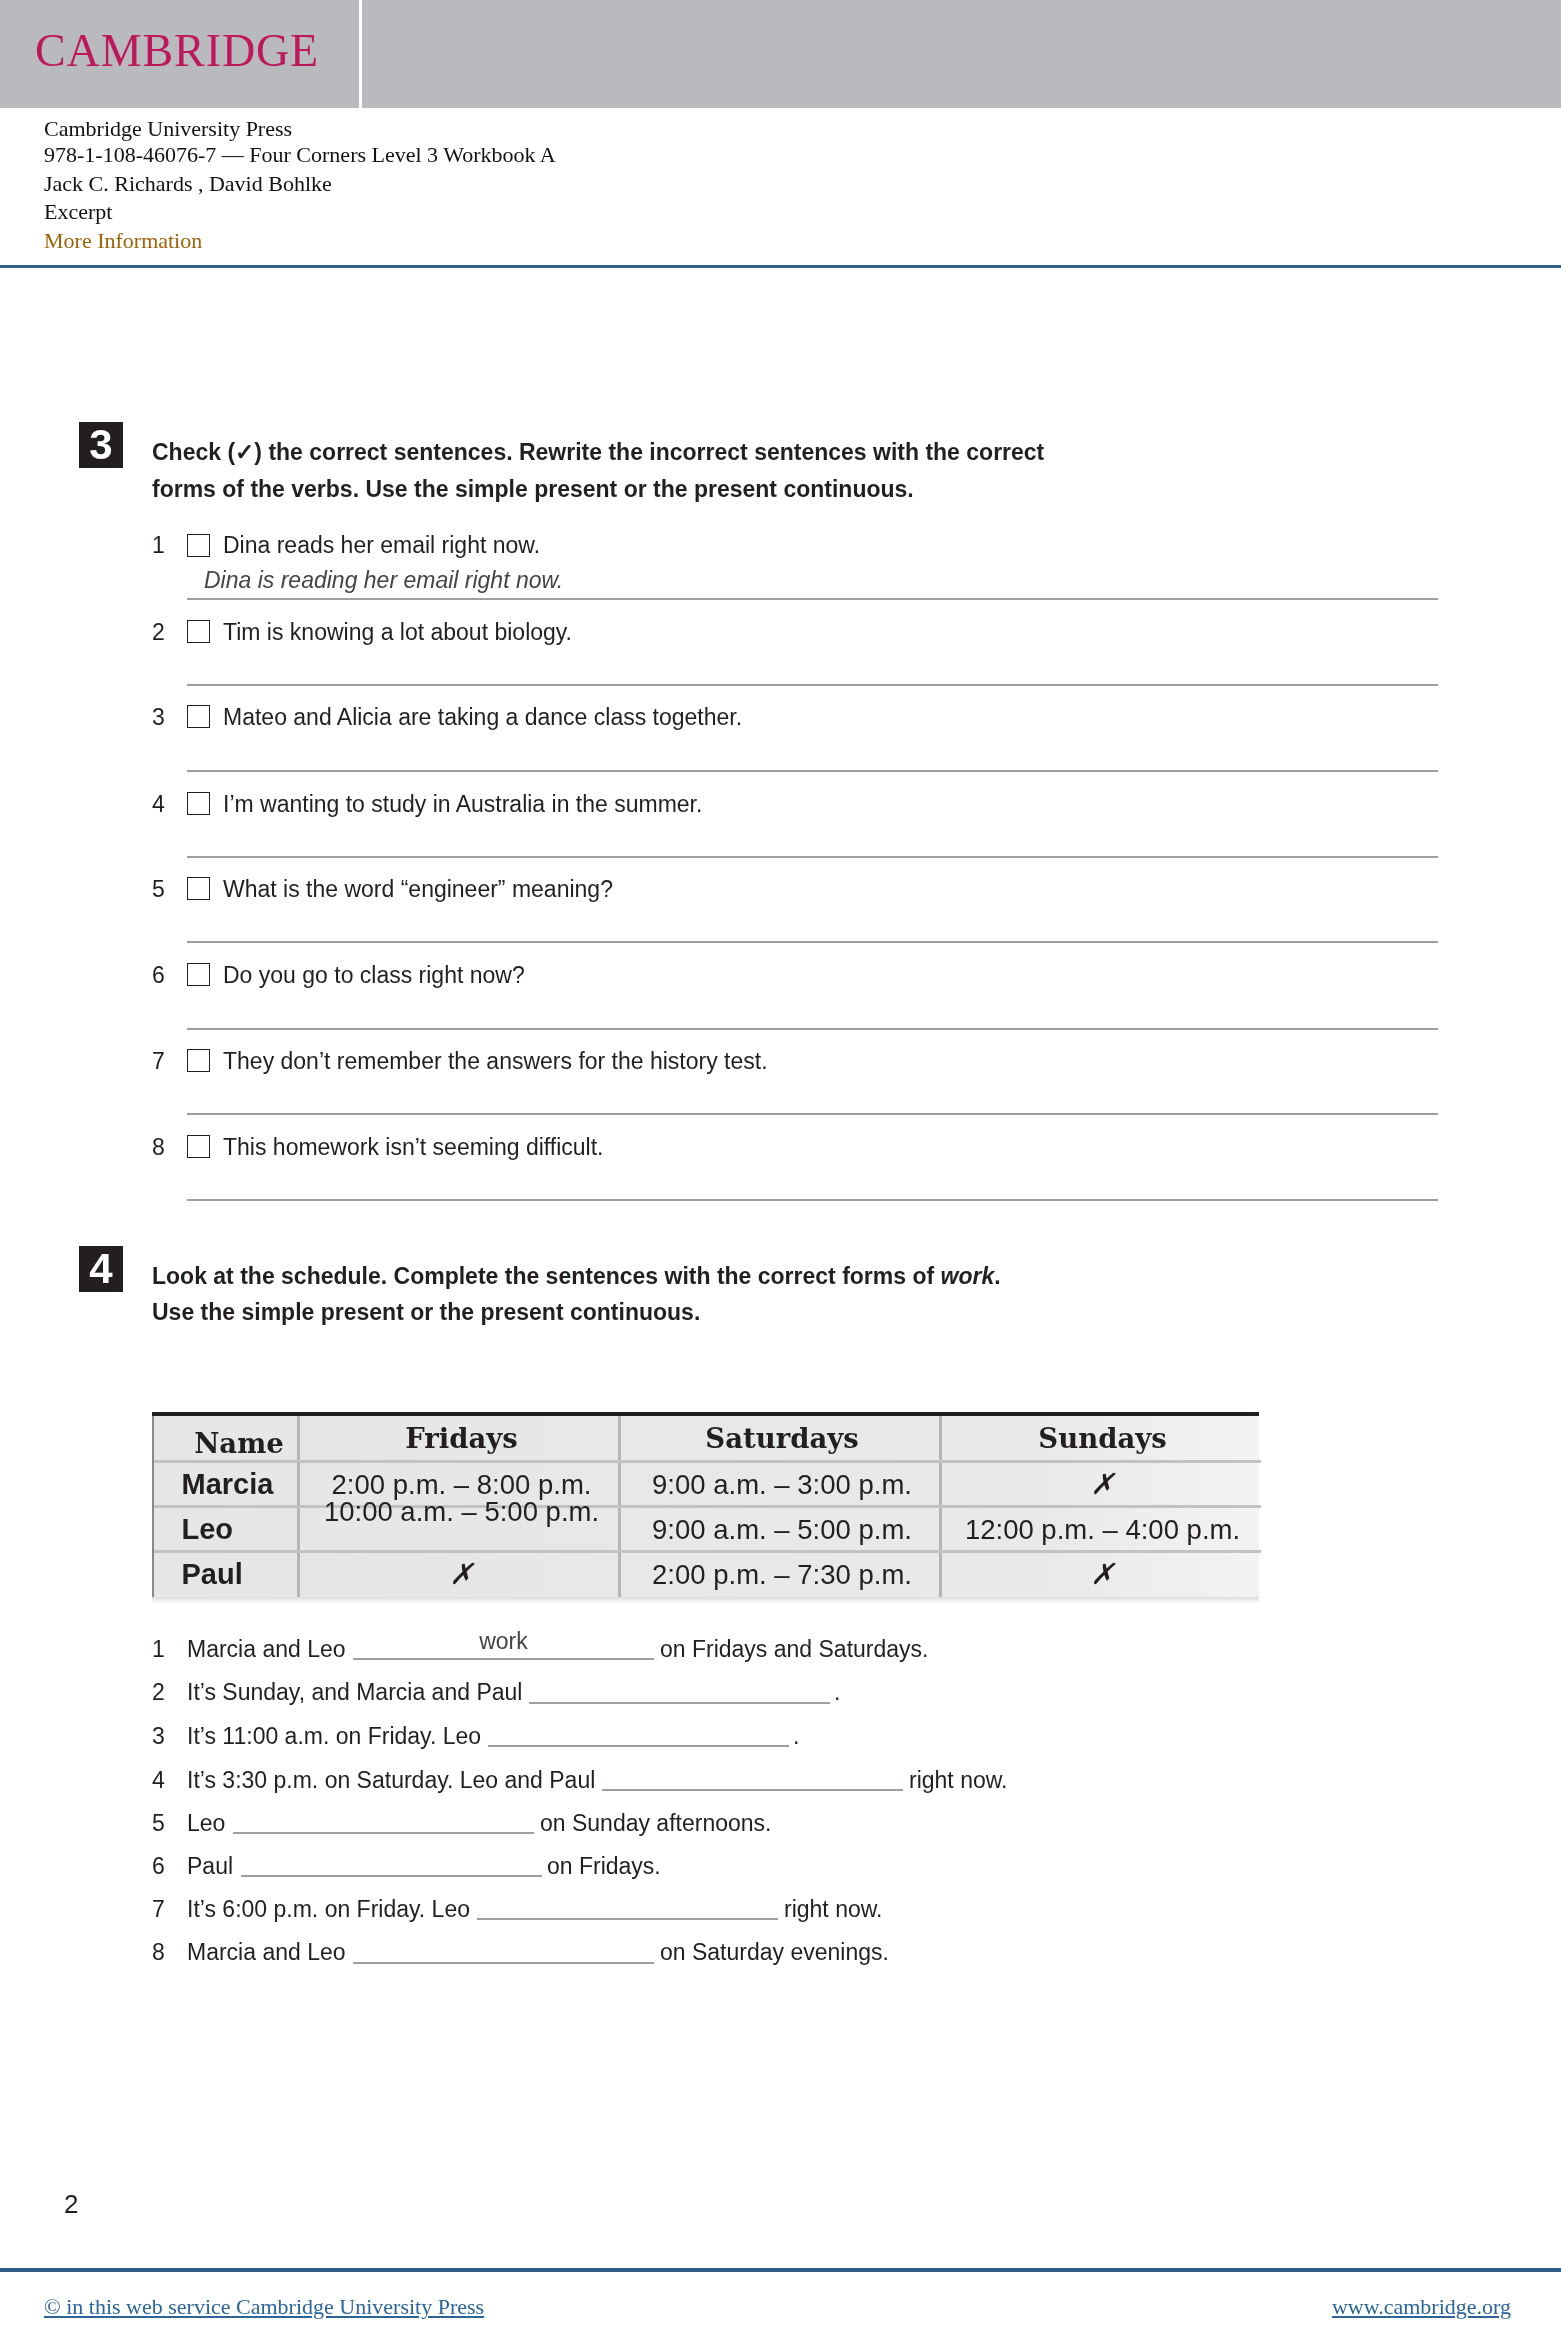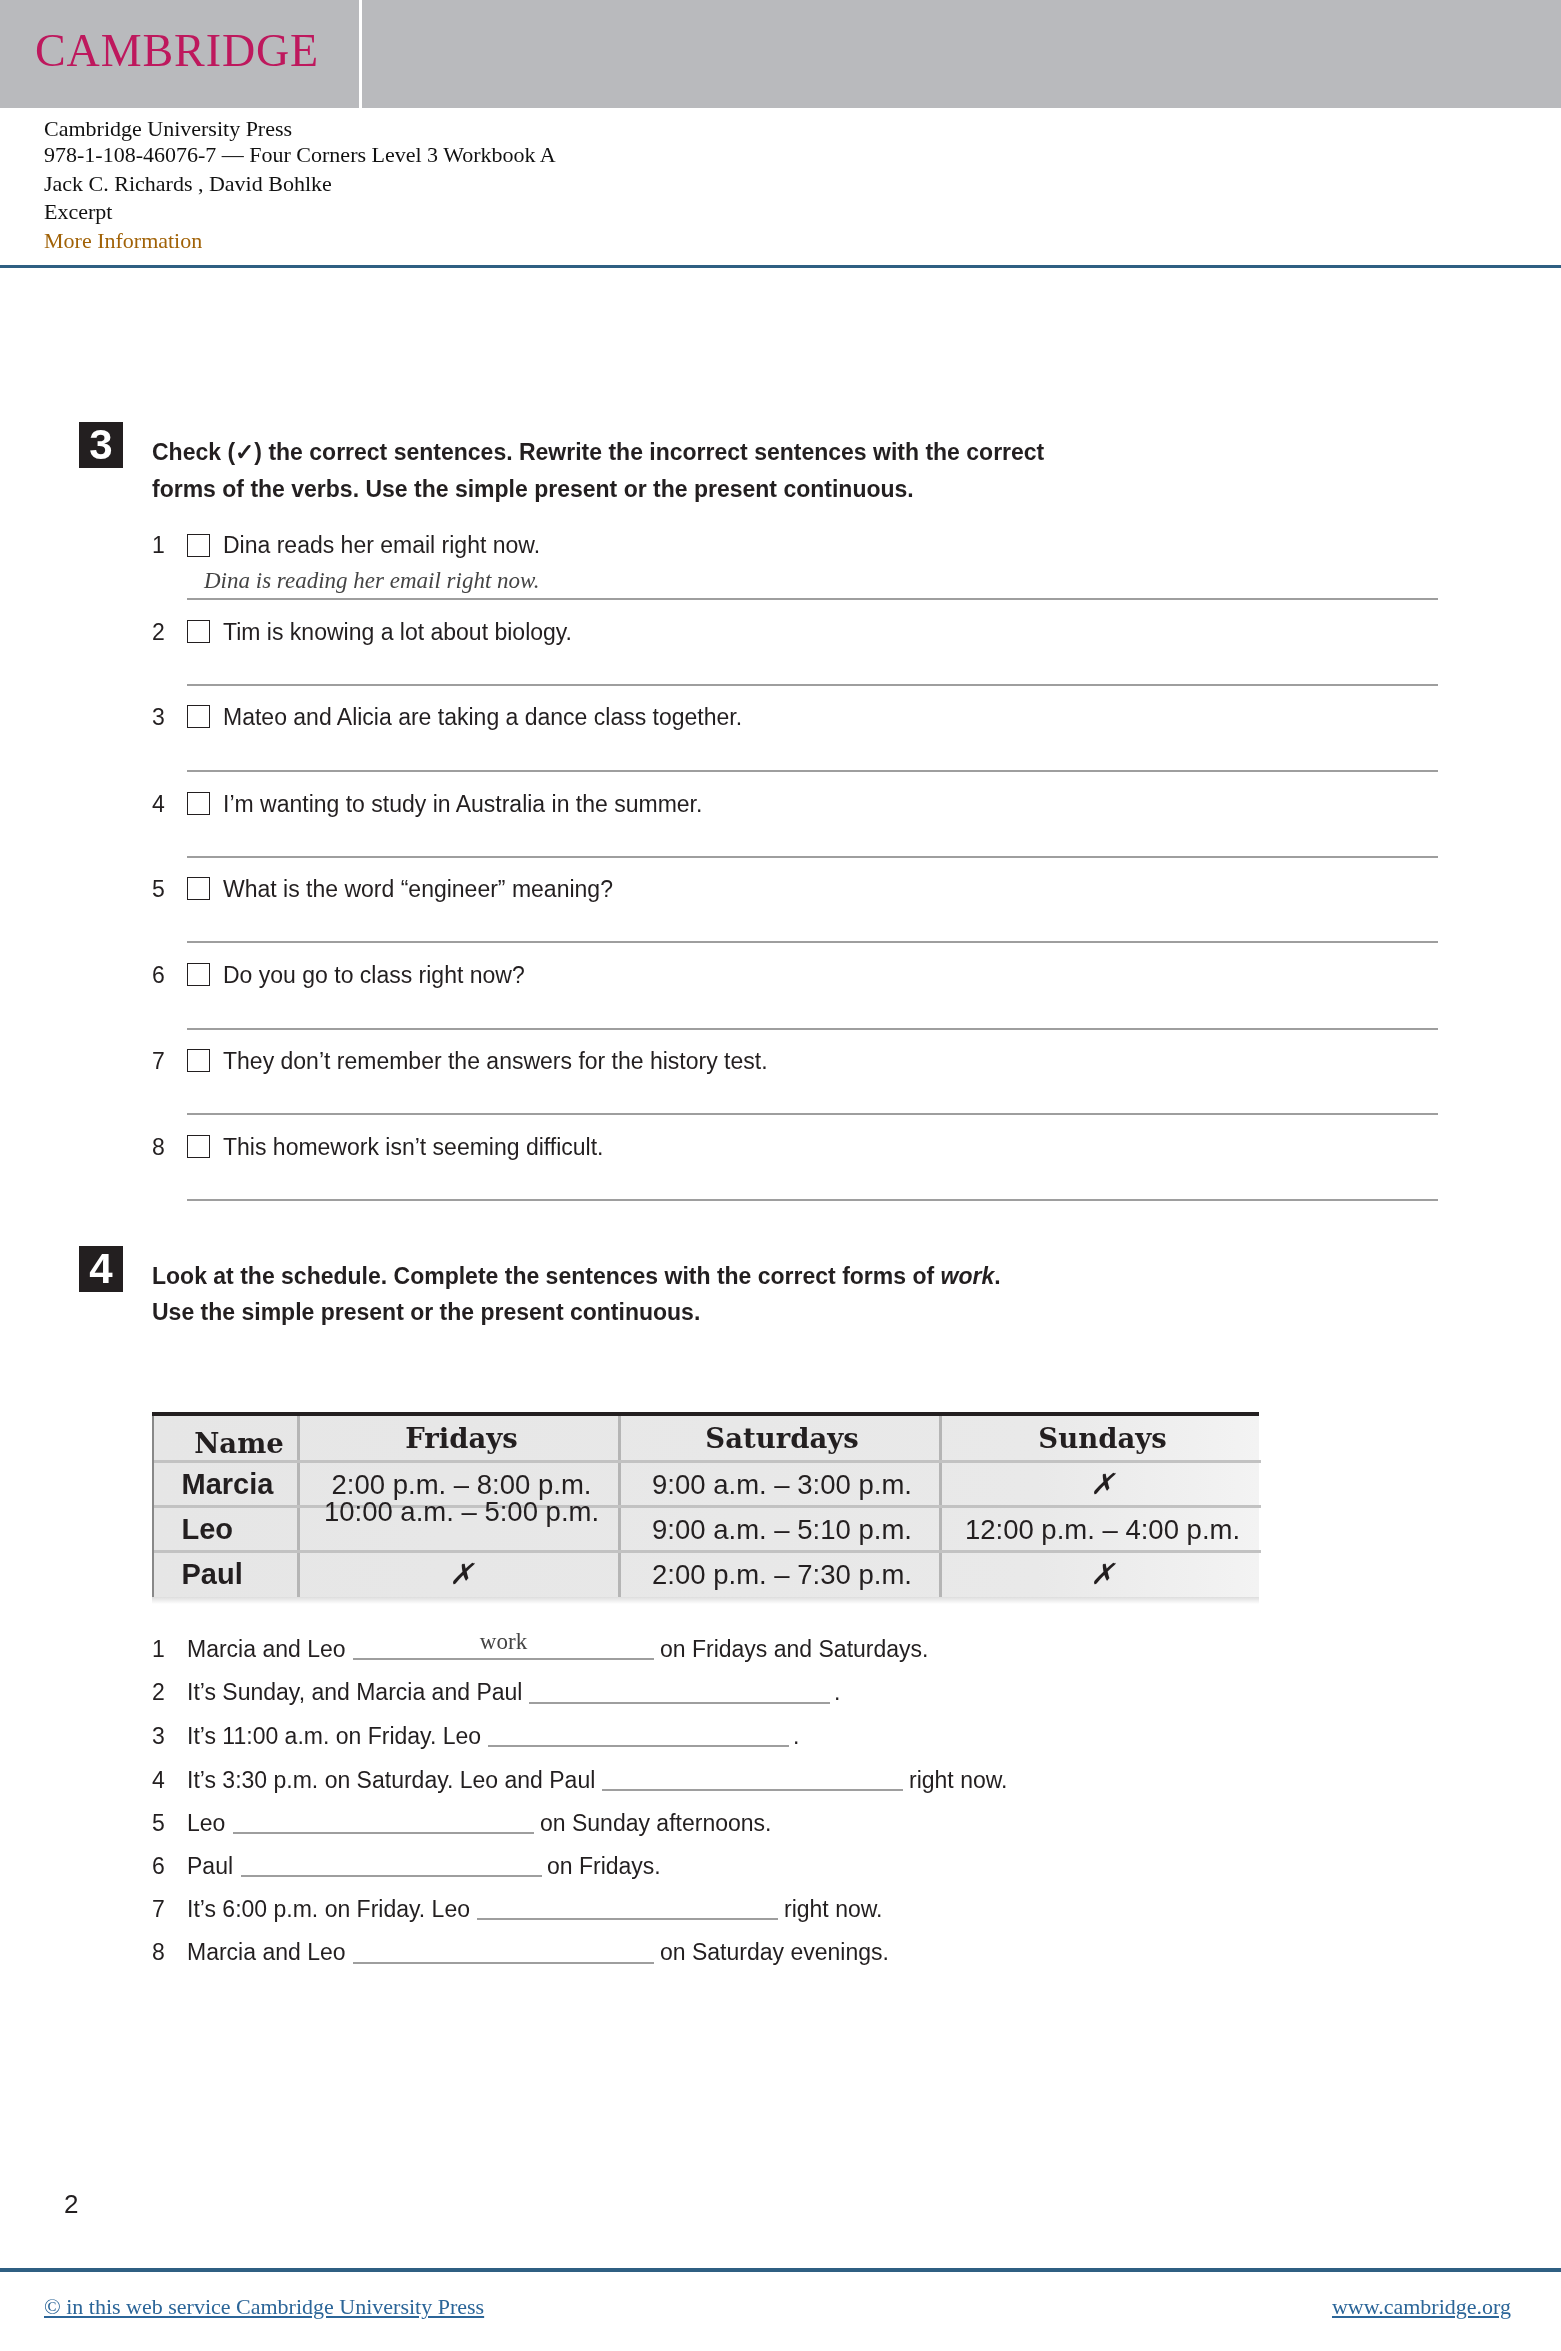--- a/index.html
+++ b/index.html
@@ -11,21 +11,21 @@
   .meta{left:44px;font-family:"Liberation Serif",serif;font-size:22px;color:#111;line-height:1;}
   .meta-link{color:#a16207;}
   .rule-top{left:0;top:265px;width:1561px;height:2.8px;background:#2f5f82;}
   .badge{width:44px;height:46px;background:#231f20;color:#fff;font-family:"Liberation Sans",sans-serif;font-weight:bold;font-size:42px;line-height:46px;text-align:center;}
   .instr{left:152px;font-size:23px;font-weight:bold;color:#231f20;line-height:1;white-space:nowrap;}
   .instr i{font-weight:bold;}
   .num{font-size:23px;color:#231f20;line-height:1;}
   .cbox{width:23px;height:23px;border:1.8px solid #231f20;box-sizing:border-box;background:#fff;}
   .itext{font-size:23px;color:#231f20;line-height:1;white-space:nowrap;}
   .aline{left:187px;width:1251px;height:1.8px;background:#9e9e9e;}
-  .hand{font-family:Liberation Serif, serif;font-style:italic;font-size:23px;color:#444;font-weight:300;line-height:1;white-space:nowrap;}
+  .hand{font-family:Liberation Sans, sans-serif;font-style:italic;font-size:23px;color:#444;font-weight:300;line-height:1;white-space:nowrap;}
   
   .tbl{left:152px;top:1359px;width:1107px;height:242px;}
   .tbl-title{position:absolute;left:0;top:0;width:1107px;height:53px;background:linear-gradient(to right,#b5b5b5 0%,#bdbdbd 70%,#e8e8e8 95%,#fff 100%);border-top:3.7px solid #231f20;box-sizing:border-box;text-align:center;font-family:"Liberation Serif",serif;font-size:37px;line-height:48px;color:#231f20;}
   .tbl-title-rule{position:absolute;left:0;top:53px;width:1107px;height:3.7px;background:#231f20;}
   .tbl-grid{position:absolute;left:0;top:57px;width:1107px;height:181px;background:linear-gradient(to right,#e6e6e6 0%,#e9e9e9 80%,#f3f3f3 100%);border-left:2.8px solid #888;box-sizing:border-box;}
   .tcell{position:absolute;box-sizing:border-box;font-size:27.5px;color:#231f20;line-height:1;display:flex;align-items:center;justify-content:center;white-space:nowrap;}
   .tcell.hd{font-family:"DejaVu Serif",serif;font-weight:bold;font-size:27.5px;}
   .tcell.nm{font-weight:bold;font-size:29px;justify-content:flex-start;padding-left:27.5px;}
   .vline{position:absolute;width:2.8px;background:#b5b5b5;}
   .hline{position:absolute;height:2.8px;background:#c2c2c2;}
@@ -132,21 +132,21 @@
       <div class="tcell hd" style="left: 12px; top: 0px; width: 146px; height: 56px;">Name</div>
       <div class="tcell hd" style="left: 148px; top: 0px; width: 319px; height: 46px;">Fridays</div>
       <div class="tcell hd" style="left: 468px; top: 0px; width: 320px; height: 46px;">Saturdays</div>
       <div class="tcell hd" style="left: 790px; top: 0px; width: 317px; height: 46px;">Sundays</div>
       <div class="tcell nm" style="left: 0px; top: 46px; width: 146px; height: 45px;">Marcia</div>
       <div class="tcell " style="left: 148px; top: 46px; width: 319px; height: 45px;">2:00 p.m. – 8:00 p.m.</div>
       <div class="tcell " style="left: 468px; top: 46px; width: 320px; height: 45px;">9:00 a.m. – 3:00 p.m.</div>
       <div class="tcell xmark" style="left: 790px; top: 46px; width: 317px; height: 45px;">✗</div>
       <div class="tcell nm" style="left: 0px; top: 91px; width: 146px; height: 45px;">Leo</div>
       <div class="tcell " style="left: 148px; top: 73px; width: 319px; height: 45px;">10:00 a.m. – 5:00 p.m.</div>
-      <div class="tcell " style="left: 468px; top: 91px; width: 320px; height: 45px;">9:00 a.m. – 5:10 p.m.</div>
+      <div class="tcell " style="left: 468px; top: 91px; width: 320px; height: 45px;">9:00 a.m. – 5:00 p.m.</div>
       <div class="tcell " style="left: 790px; top: 91px; width: 317px; height: 45px;">12:00 p.m. – 4:00 p.m.</div>
       <div class="tcell nm" style="left: 0px; top: 136px; width: 146px; height: 45px;">Paul</div>
       <div class="tcell xmark" style="left: 148px; top: 136px; width: 319px; height: 45px;">✗</div>
       <div class="tcell " style="left: 468px; top: 136px; width: 320px; height: 45px;">2:00 p.m. – 7:30 p.m.</div>
       <div class="tcell xmark" style="left: 790px; top: 136px; width: 317px; height: 45px;">✗</div>
     </div>
   <div class="tbl-bottom"></div>
 </div>
 
 <div id="s4-sentences">

